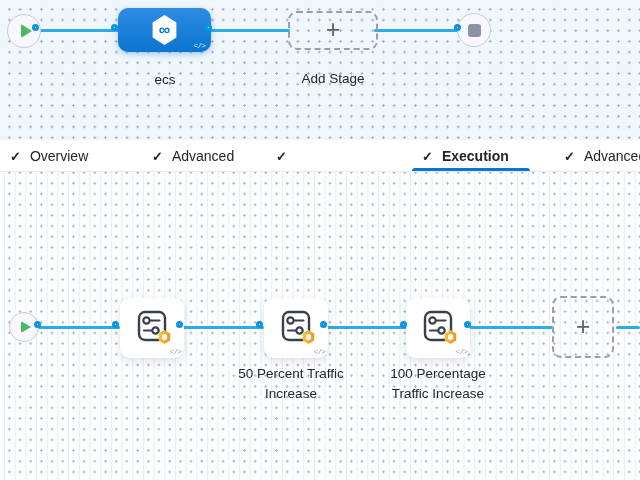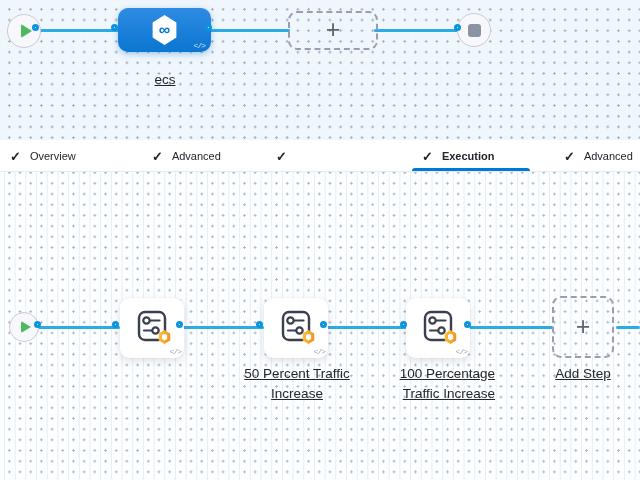--- a/index.html
+++ b/index.html
@@ -68,35 +68,34 @@
   .dash-box {
     position:absolute; border:2px dashed #9B9CB1; border-radius:9px;
     display:flex; align-items:center; justify-content:center;
   }
   .plus-glyph { color:#5E6271; font-size:25px; font-weight:300; line-height:1; margin-top:-2px; }
 
   
   .node-label {
     position:absolute; text-align:center; color:#23262D; font-size:13.5px;
     line-height:20px;
-    text-decoration:underline;
   }
 
   
   .tabbar {
     position:absolute; left:0; top:140px; width:640px; height:32px;
     background:#fff; border-bottom:1px solid #E7EAEF;
     box-shadow:0 2px 3px rgba(40,41,61,0.07);
   }
   .tab {
     position:absolute; top:0; height:32px; display:flex; align-items:center; gap:9px;
     cursor:pointer; white-space:nowrap;
   }
   .tab .chk { color:#23252B; font-size:13px; font-weight:700; }
-  .tab .lbl { color:#23252B; font-size:11px; }
+  .tab .lbl { color:#23252B; font-size:14px; }
   .tab.active .lbl { font-weight:700; }
   .tab-underline {
     position:absolute; left:412px; bottom:0; width:118px; height:3px;
     background:#0278D5; border-radius:3px 3px 0 0;
   }
 
   
   .step-card {
     position:absolute; width:64px; height:60px; background:#fff; border-radius:9px;
     box-shadow:0 3px 8px rgba(96,97,112,0.18), 0 0 1px rgba(40,41,61,0.12);
@@ -146,20 +145,21 @@
     <div class="round-node" style="left:457px; top:13px; width:34px; height:34px;">
       <div class="stop-sq"></div>
     </div>
 
     <div class="port" style="left:32px; top:24px;"></div>
     <div class="port" style="left:111px; top:24px;"></div>
     <div class="port" style="left:205px; top:24px;"></div>
     <div class="port" style="left:454px; top:24px;"></div>
 
     <div class="node-label" style="left:125px; top:70px; width:80px;">ecs</div>
+    <div class="node-label" style="left:283px; top:69px; width:100px;">Add Stage</div>
   </div>
 
   <div class="tabbar">
 
     <div class="tab" style="left:10px;">
       <span class="chk">✓</span>
       <span class="lbl">Overview</span>
     </div>
 
     <div class="tab" style="left:152px;">
@@ -243,18 +243,17 @@
     </div>
 
     <div class="port" style="left:34px;  top:149px;"></div>
     <div class="port" style="left:112px; top:149px;"></div>
     <div class="port" style="left:176px; top:149px;"></div>
     <div class="port" style="left:256px; top:149px;"></div>
     <div class="port" style="left:320px; top:149px;"></div>
     <div class="port" style="left:400px; top:149px;"></div>
     <div class="port" style="left:464px; top:149px;"></div>
 
-    <div class="node-label" style="left:242px; top:192px; width:110px;">50 Percent Traffic Increase</div>
-    <div class="node-label" style="left:381px; top:192px; width:114px;text-align:right;">100 Percentage Traffic Increase</div>
-    <div class="node-label" style="left:538px; top:192px; width:90px;">Add Step</div>
+    <div class="node-label" style="left:236px; top:192px; width:110px;">50 Percent Traffic Increase</div>
+    <div class="node-label" style="left:381px; top:192px; width:114px;">100 Percentage Traffic Increase</div>
   </div>
 
 </div>
 
 </body></html>

